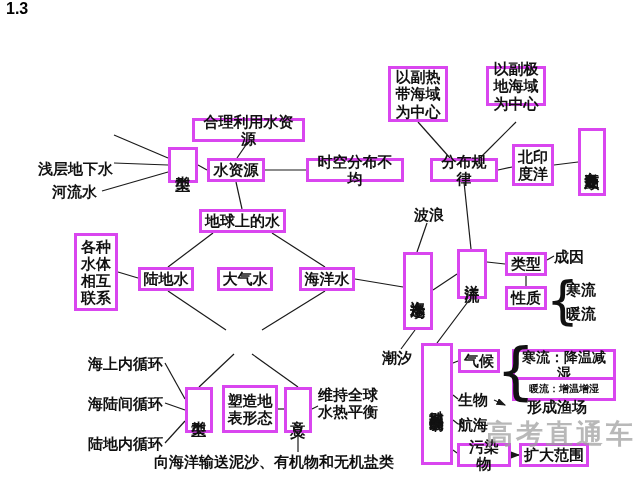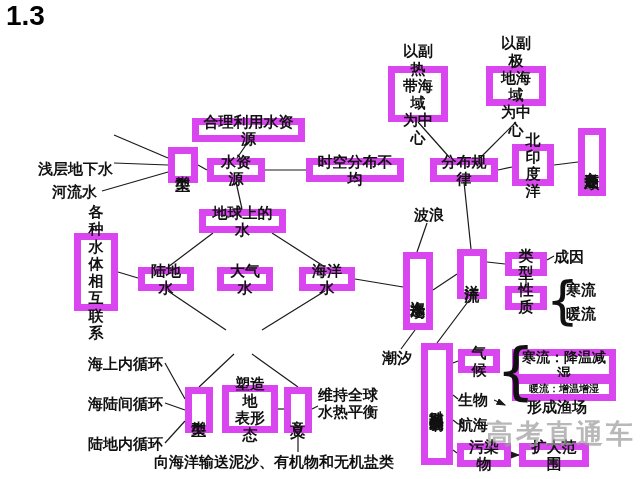--- a/index.html
+++ b/index.html
@@ -3,26 +3,26 @@
 <meta charset="utf-8">
 <style>
   html,body{margin:0;padding:0;background:#fff;}
   #stage{position:relative;width:640px;height:479px;background:#ffffff;overflow:hidden;
          font-family:"Liberation Sans","DejaVu Sans",sans-serif;}
   #edge-svg{position:absolute;left:0;top:0;z-index:1;}
   #edge-svg line{stroke:#1a1a1a;stroke-width:1.2;}
   #nodes{position:absolute;left:0;top:0;width:100%;height:100%;z-index:2;}
   .node{position:absolute;color:#111;font-weight:bold;font-size:15px;line-height:1.15;
         white-space:pre-line;z-index:2;}
-  .box{border:7px solid #d946ef;background:#fff;box-sizing:border-box;display:flex;
+  .box{border:3px solid #d946ef;background:#fff;box-sizing:border-box;display:flex;
        align-items:center;justify-content:center;text-align:center;padding:1px 2px;}
   .vert{writing-mode:vertical-rl;text-orientation:upright;letter-spacing:1px;}
   .brace{position:absolute;z-index:2;color:#111;font-weight:normal;line-height:1;
          font-family:"DejaVu Sans",sans-serif;}
-  .page-label{position:absolute;left:6px;top:0px;font-size:28px;font-weight:bold;color:#000;z-index:3;}
+  .page-label{position:absolute;left:6px;top:0px;font-size:16px;font-weight:bold;color:#000;z-index:3;}
   .watermark{position:absolute;left:486px;top:416px;font-size:27px;font-weight:bold;
              color:#9e9e9e;opacity:0.72;letter-spacing:3px;z-index:5;}
 </style>
 </head>
 <body>
 
 <div id="stage">
   <svg id="edge-svg" width="640" height="479">
     <defs>
       <marker id="arrow" markerWidth="9" markerHeight="8" refX="7" refY="3" orient="auto">

